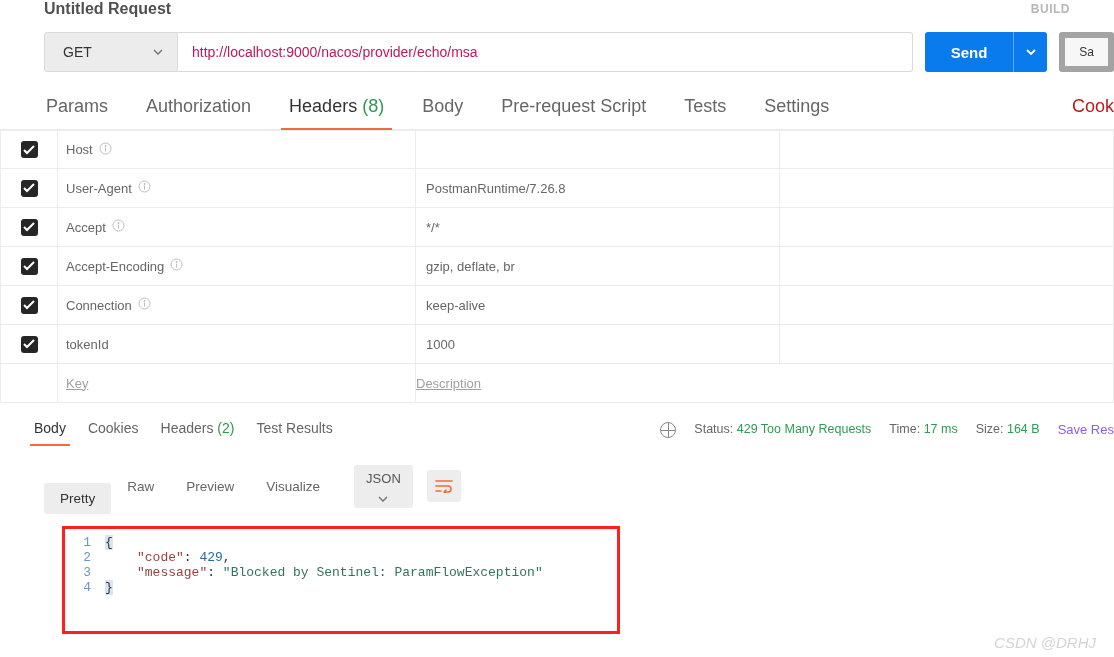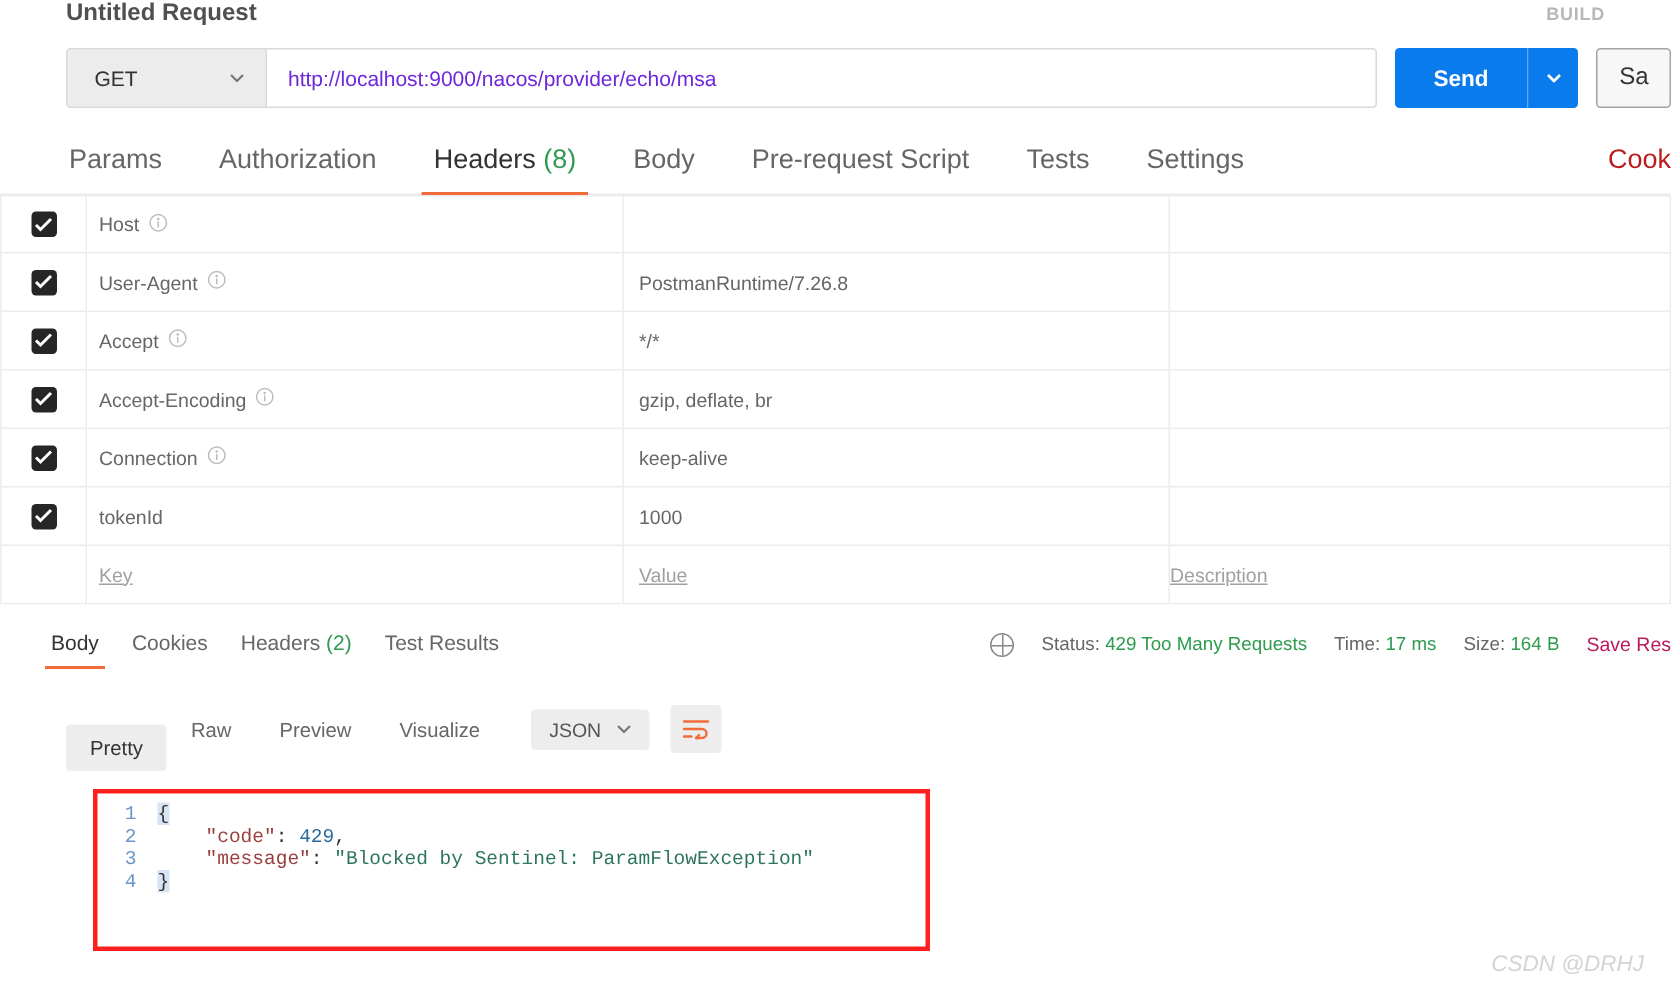--- a/index.html
+++ b/index.html
@@ -12,25 +12,25 @@
     height: 657px;
     overflow: hidden;
     position: relative;
   }
   .top-row { display:flex; align-items:center; padding: 0 0 8px 44px; }
   .title { font-size: 16px; font-weight:600; color:#505050; flex:1; }
   .build { color:#b7b7b7; font-size:12px; font-weight:600; letter-spacing:.5px; padding-right:44px; }
   .req-row { display:flex; gap:12px; padding: 6px 0 14px 44px; align-items:stretch; }
   .method-box { display:flex; align-items:center; background:#ececec; border:1px solid #d9d9d9; border-radius:3px 0 0 3px; padding: 0 14px 0 18px; height:40px; color:#333; font-size:14px; min-width:134px; }
   .method-box .chev { margin-left:auto; color:#777; }
-  .url-box { flex:1; border:1px solid #d9d9d9; border-left:none; border-radius:0 3px 3px 0; height:40px; display:flex; align-items:center; padding:0 14px; color:#6d28d9; font-size:14px; margin-left:-12px; }
+  .url-box { flex:1; border:1px solid #d9d9d9; border-left:none; border-radius:0 3px 3px 0; height:40px; display:flex; align-items:center; padding:0 14px; color:#be185d; font-size:14px; margin-left:-12px; }
   .send-wrap { display:flex; height:40px; }
   .send-btn { background:#097BED; color:#fff; border:none; border-radius:3px 0 0 3px; padding:0 26px; font-size:15px; font-weight:600; cursor:pointer; }
   .send-drop { background:#097BED; color:#fff; border:none; border-left:1px solid rgba(255,255,255,.35); border-radius:0 3px 3px 0; width:34px; display:flex; align-items:center; justify-content:center; cursor:pointer; }
-  .save-btn { height:40px; border:1px solid #a3a3a3; background:#f7f7f7; border-radius:3px; padding:0 14px; color:#333; font-size:16px; }
+  .save-btn { height:40px; border:6px solid #a3a3a3; background:#f7f7f7; border-radius:3px; padding:0 14px; color:#333; font-size:12px; }
   .tabs { display:flex; align-items:center; border-bottom:1px solid #ececec; padding-left:44px; gap:34px; font-size:18px; color:#666;text-align:right; }
   .tab { padding:10px 2px 12px; cursor:pointer; position:relative; }
   .tab.active { color:#333; }
   .tab.active::after { content:""; position:absolute; left:-6px; right:-6px; bottom:-1px; height:2px; background:#F26B3A; }
   .tab .cnt { color:#2e9b4f; }
   .tabs-right { margin-left:auto; color:#b91c1c; padding-right:0; }
   .hdrs { border-top:none; }
   .hrow { display:flex; align-items:center; border:1px solid #ececec; border-top:none; height:39px; font-size:13px; color:#666; }
   .hrow:first-child{ border-top:1px solid #ececec;}
   .cell-chk { width:56px; display:flex; justify-content:center; }
@@ -44,26 +44,26 @@
   .resp-tabs { display:flex; align-items:center; padding: 10px 0 0 34px; gap:22px; font-size:14px; color:#666; border-top:1px solid #fff; }
   .resp-tab { padding:6px 0 10px; cursor:pointer; position:relative; }
   .resp-tab.active { color:#333; }
   .resp-tab.active::after{ content:""; position:absolute; left:-4px; right:-4px; bottom:0; height:2px; background:#F26B3A;}
   .resp-tab .cnt { color:#2e9b4f; }
   .resp-right { margin-left:auto; display:flex; align-items:flex-start; gap:18px; color:#666; font-size:12.5px; padding-right:0;}
   .globe { width:16px; height:16px; border:1.2px solid #888; border-radius:50%; position:relative;}
   .globe::before{content:"";position:absolute;left:0;right:0;top:50%;border-top:1px solid #888;}
   .globe::after{content:"";position:absolute;top:0;bottom:0;left:50%;border-left:1px solid #888;}
   .grn { color:#2e9b4f; }
-  .save-resp { color:#be185d; font-size:13px; }
+  .save-resp { color:#8b5cf6; font-size:13px; }
   .view-row { display:flex; align-items:center; gap:0; padding:12px 0 6px 44px; }
   .seg { display:flex; background:#fff; }
   .seg button{ border:none; background:transparent; padding:8px 16px; color:#666; font-size:13.5px; cursor:pointer; border-radius:3px;}
   .seg button.on{ background:#ededed; color:#333;margin-top:25px;}
-  .fmt { margin-left:18px; display:flex; align-items:center; gap:10px; background:#ededed; border-radius:3px; padding:6px 12px; color:#555; font-size:13px; cursor:pointer;}
+  .fmt { margin-left:18px; display:flex; align-items:center; gap:10px; background:#ededed; border-radius:3px; padding:6px 12px; color:#555; font-size:13px; cursor:pointer;flex-direction:column;}
   .wrap-btn { margin-left:14px; width:34px; height:32px; background:#ededed; border-radius:3px; display:flex; align-items:center; justify-content:center; cursor:pointer;}
   .json-box { margin:6px 0 0 62px; border:3px solid #ff1f1f; width:558px; height:108px; padding:6px 8px 4px 4px; position:relative;}
   .code { font-family: Menlo, Consolas, "Courier New", monospace; font-size:13px; color:#333;}
   .ln { color:#6b95c9; display:inline-block; width:22px; text-align:right; margin-right:14px; user-select:none;}
   .k { color:#9a3e3e;}
   .s { color:#2e755e;}
   .n { color:#2a6aa0;}
   .p { color:#333;}
   .hl { background:#d8e3f3; }
   .watermark{ position:absolute; right:18px; bottom:6px; color:#d4d4d4; font-size:15px; font-style:italic;}
@@ -235,23 +235,20 @@
       <div class="cell-val">
         <span>1000</span>
       </div>
       <div class="cell-desc"></div>
     </div>
     <div class="hrow">
       <div class="cell-chk"></div>
       <div class="cell-key ph">
         <span>Key</span>
       </div>
-      <div class="cell-val ph">
-        <span>Value</span>
-      </div>
       <div class="cell-desc ph">
         <span>Description</span>
       </div>
     </div>
   </div>
 
 <div class="resp-tabs">
   <div class="resp-tab active">Body</div>
   <div class="resp-tab">Cookies</div>
   <div class="resp-tab">

